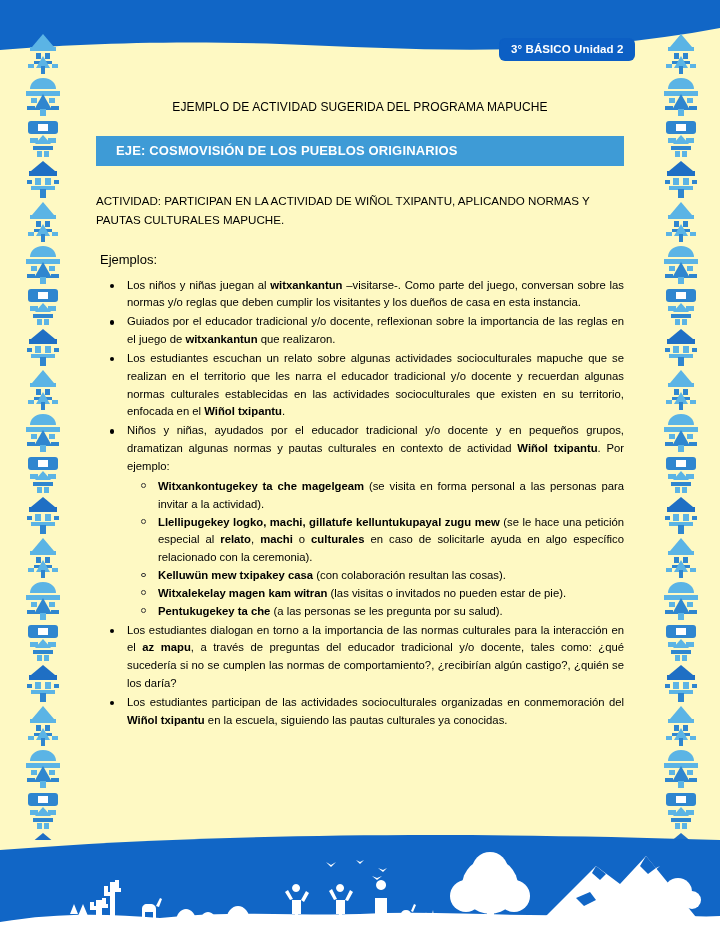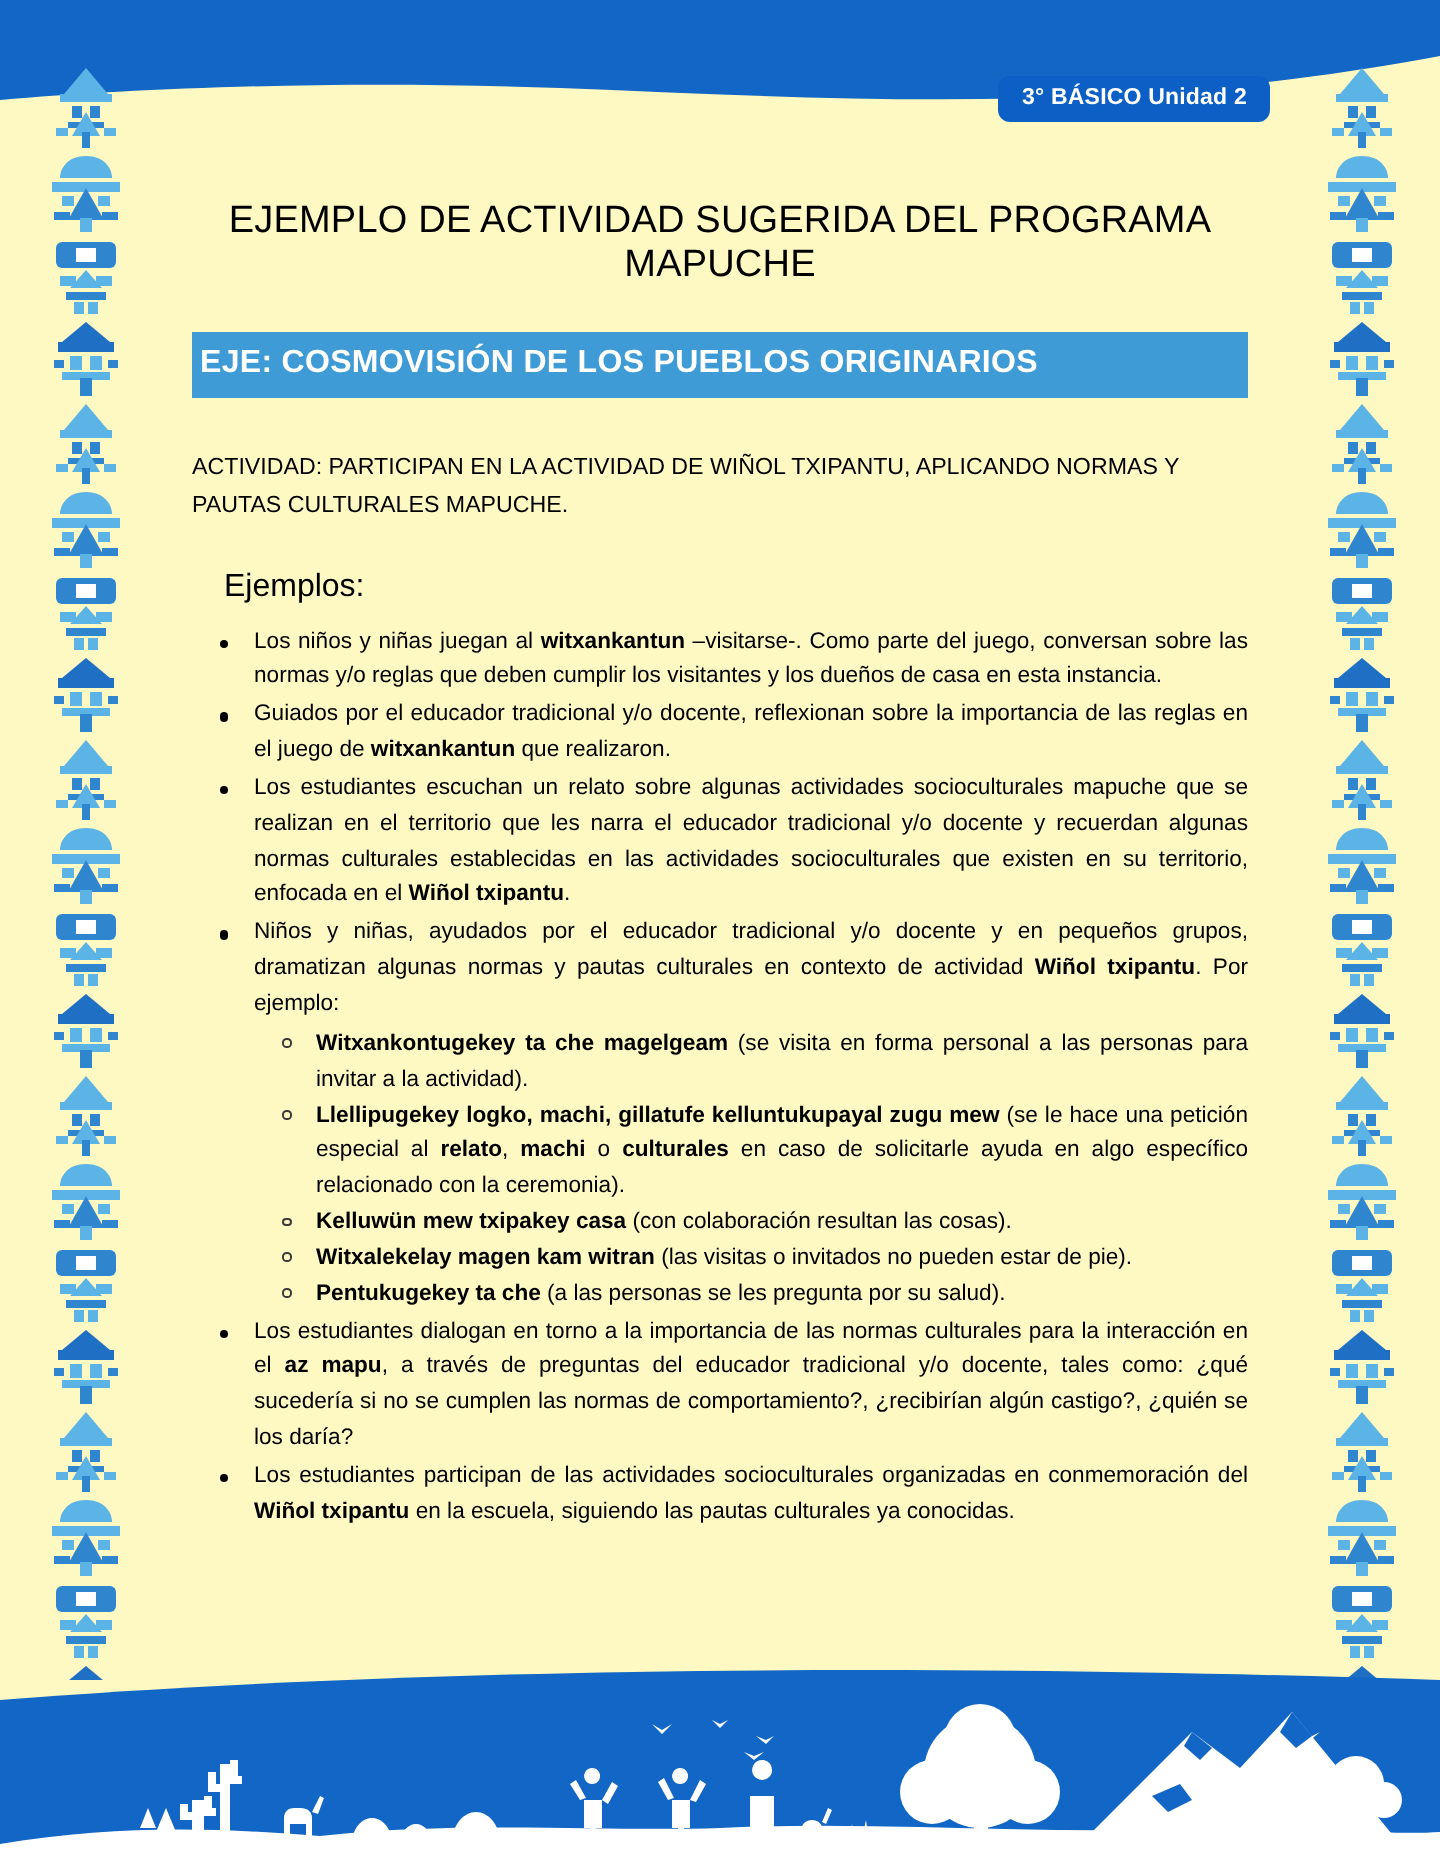--- a/index.html
+++ b/index.html
@@ -28,37 +28,37 @@
   
   .side{position:absolute;top:34px;width:58px;height:806px;overflow:hidden;}
   .side.left{left:14px;}
   .side.right{left:652px;}
   .side svg{display:block;}
 
   
   .content{position:absolute;left:96px;top:100px;width:528px;}
 
   .doc-title{
-    font-size:19px;color:#000;text-align:center;
+    font-size:12px;color:#000;text-align:center;
     letter-spacing:.1px;margin:0 0 22px 0;font-weight:400;
   }
 
   .eje-bar{
     background:#3e9bd6;color:#ffffff;
-    font-size:16px;font-weight:bold;
-    padding:7px 12px 8px 4px;
+    font-size:13px;font-weight:bold;
+    padding:7px 12px 8px 20px;
     letter-spacing:.15px;
     margin:16px 0 26px 0;
   }
 
   .activity{
     font-size:11.6px;color:#000;line-height:1.62;
     margin:0 0 22px 0;
   }
-  .ejemplos{font-size:16px;color:#000;margin:0 0 10px 16px;}
+  .ejemplos{font-size:13px;color:#000;margin:0 0 10px 4px;}
 
   ul.lvl1{list-style:none;margin:0;padding:0;}
   ul.lvl1 > li{
     position:relative;padding-left:31px;
     font-size:11.3px;line-height:1.58;color:#000;
     text-align:justify;margin-bottom:1px;
   }
   ul.lvl1 > li::before{
     content:"";position:absolute;left:14px;top:7px;
     width:4.4px;height:4.4px;border-radius:50%;background:#000;

